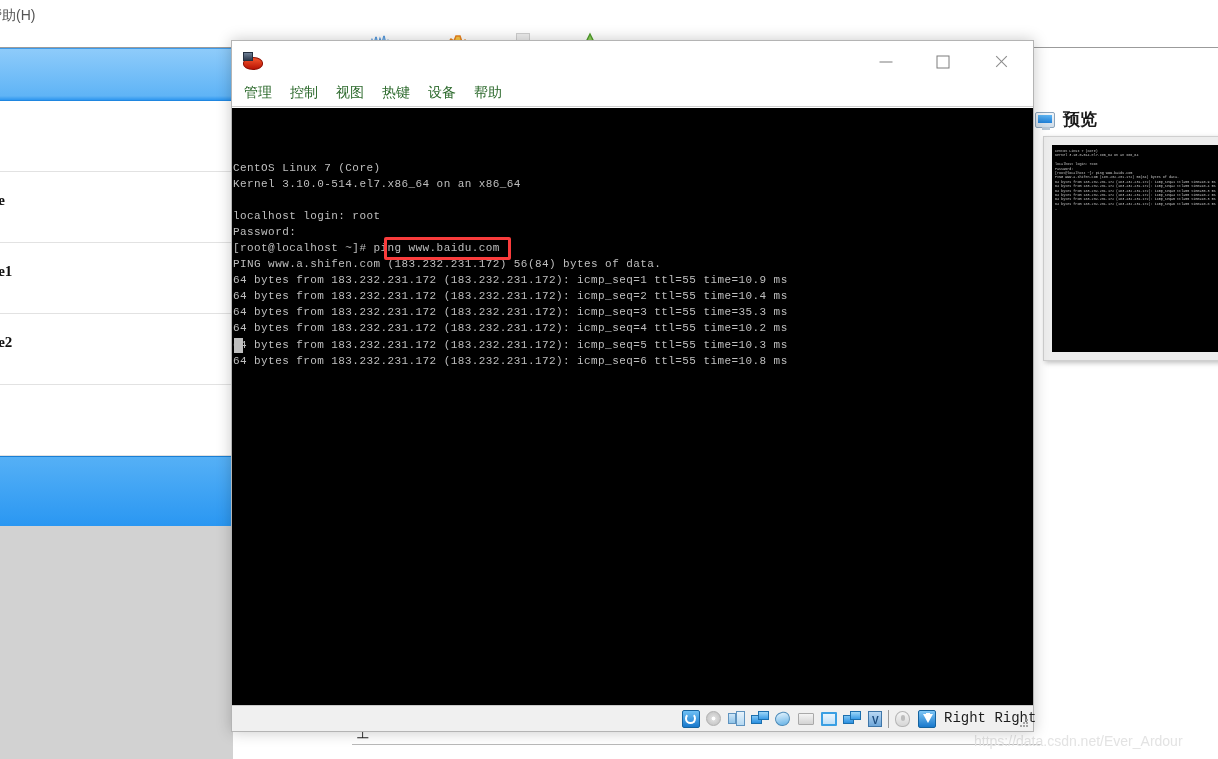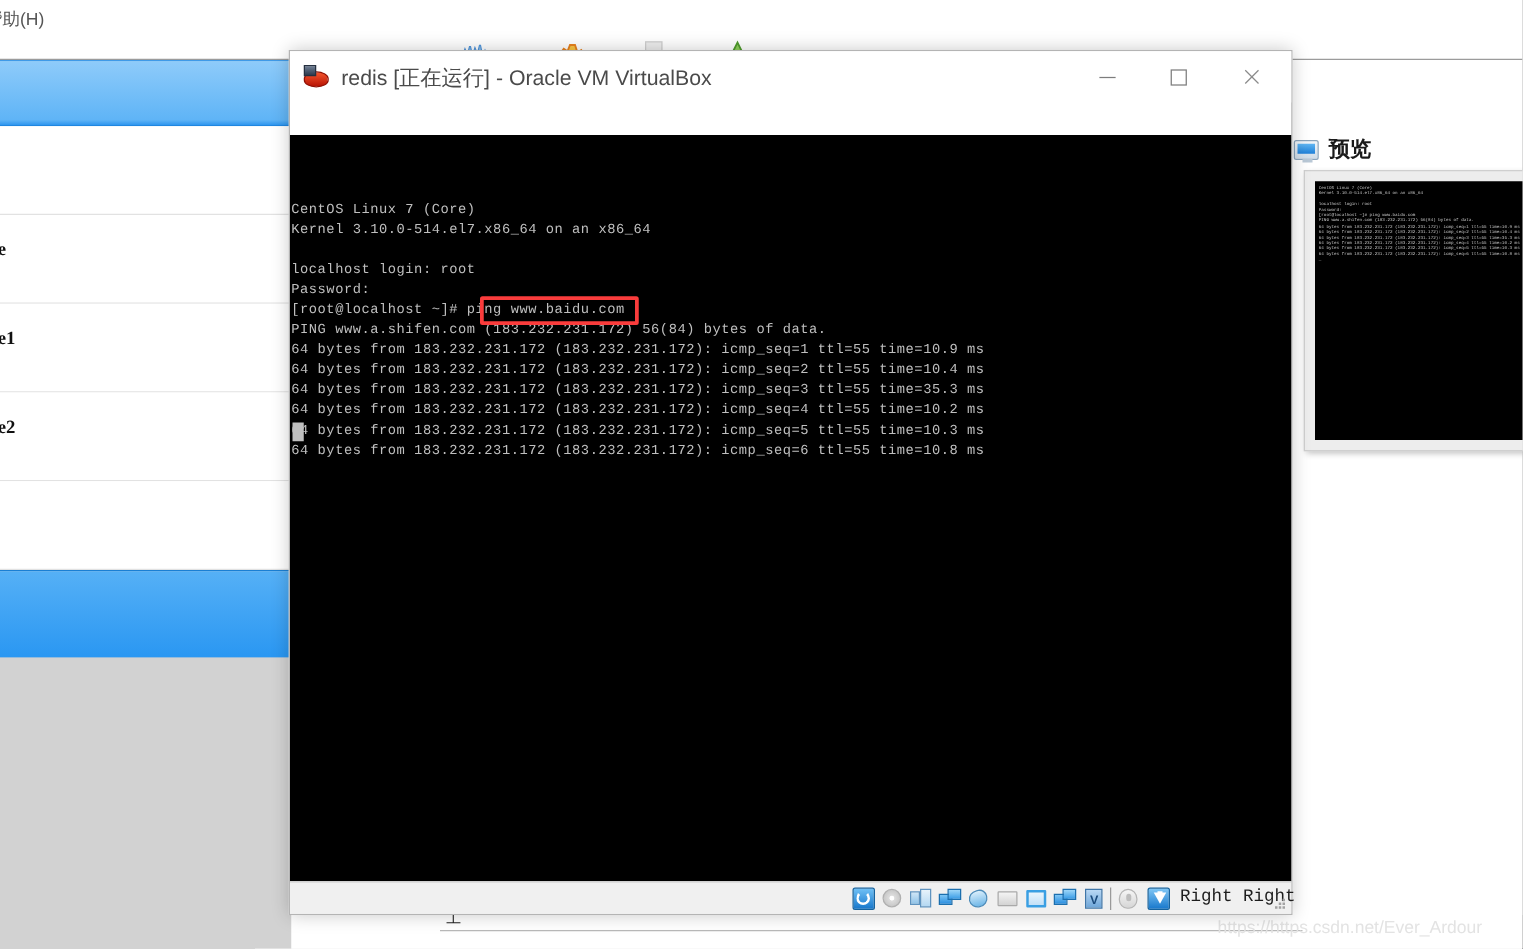--- a/index.html
+++ b/index.html
@@ -371,42 +371,49 @@
 64 bytes from 183.232.231.172 (183.232.231.172): icmp_seq=6 ttl=55 time=10.8 ms
 _</pre>
       </div>
     </div>
   </div>
 
   <div class="mgr-bottom-a"></div>
   <div class="mgr-gong">工</div>
   <div class="mgr-desc-sep"></div>
 
-  <div class="watermark">https://https.csdn.net/Ever_Ardour</div>
+  <div class="watermark">https://data.csdn.net/Ever_Ardour</div>
 
   <div class="vmwin">
 
     <div class="vmwin-title">
       <span class="vm-appicon">
         <span class="disc"></span>
           <span class="mini"></span>
       </span>
-      <span class="vm-title-text">redis [正在运行] - Oracle VM VirtualBox</span>
 
       <div class="wbtn min">
           <span class="g bar"></span>
         </div>
       <div class="wbtn max">
           <span class="g sq"></span>
         </div>
       <div class="wbtn cls">
           <span class="g x"></span>
         </div>
     </div>
 
+    <div class="vmwin-menu">
+      <span class="mi m0">管理</span>
+      <span class="mi m1">控制</span>
+      <span class="mi m2">视图</span>
+      <span class="mi m3">热键</span>
+      <span class="mi m4">设备</span>
+      <span class="mi m5">帮助</span>
+    </div>
 
     <div class="vmwin-screen">
       <pre>CentOS Linux 7 (Core)
 Kernel 3.10.0-514.el7.x86_64 on an x86_64
 
 localhost login: root
 Password:
 [root@localhost ~]# ping www.baidu.com
 PING www.a.shifen.com (183.232.231.172) 56(84) bytes of data.
 64 bytes from 183.232.231.172 (183.232.231.172): icmp_seq=1 ttl=55 time=10.9 ms

